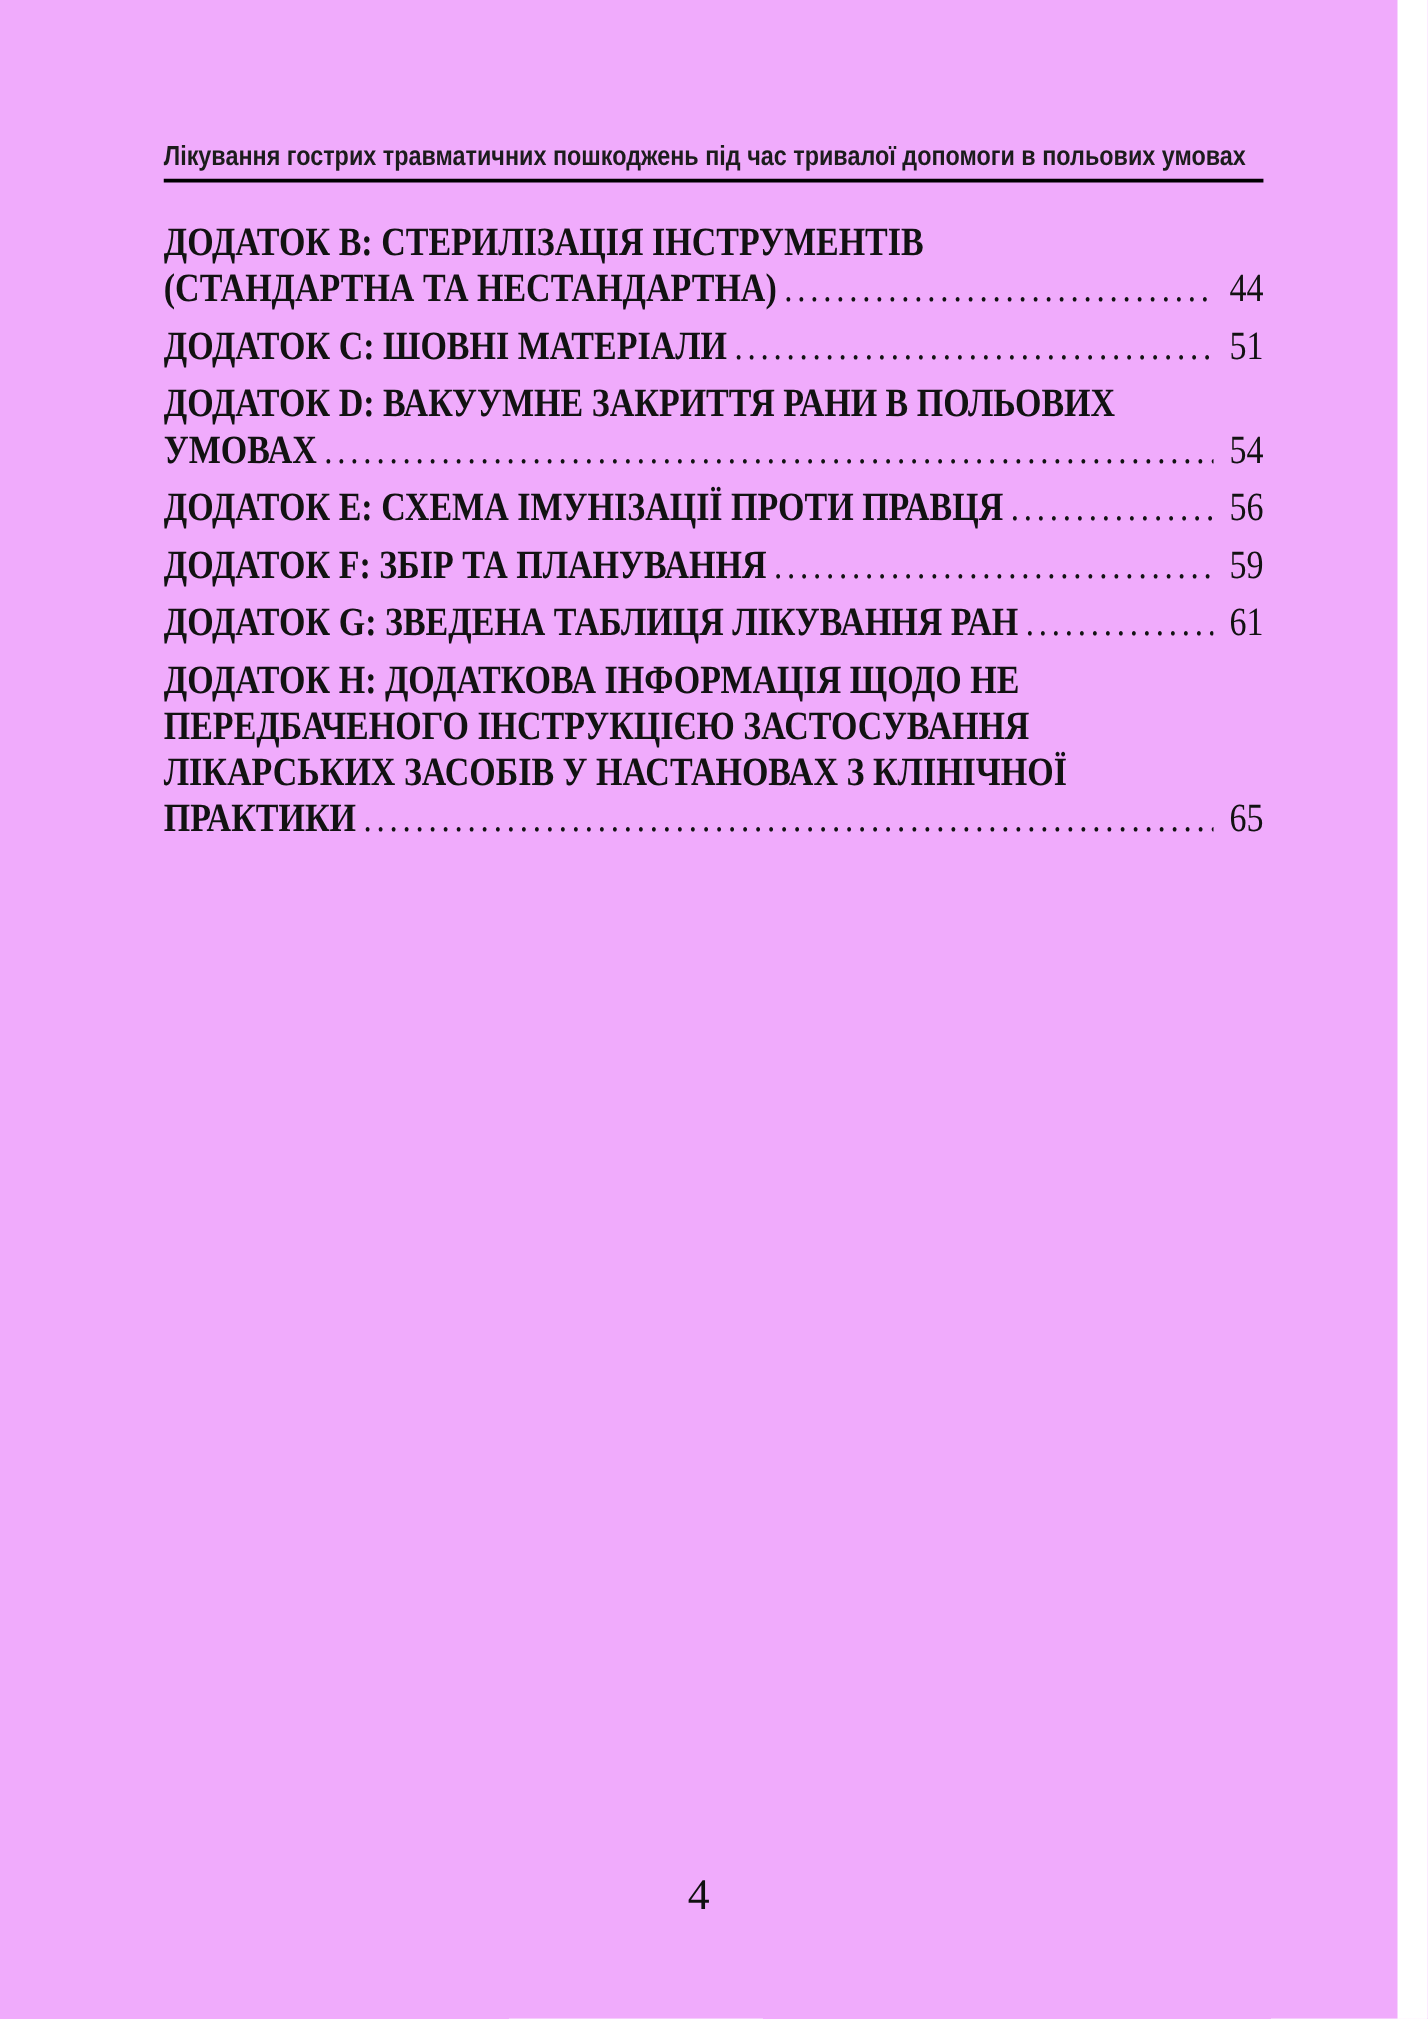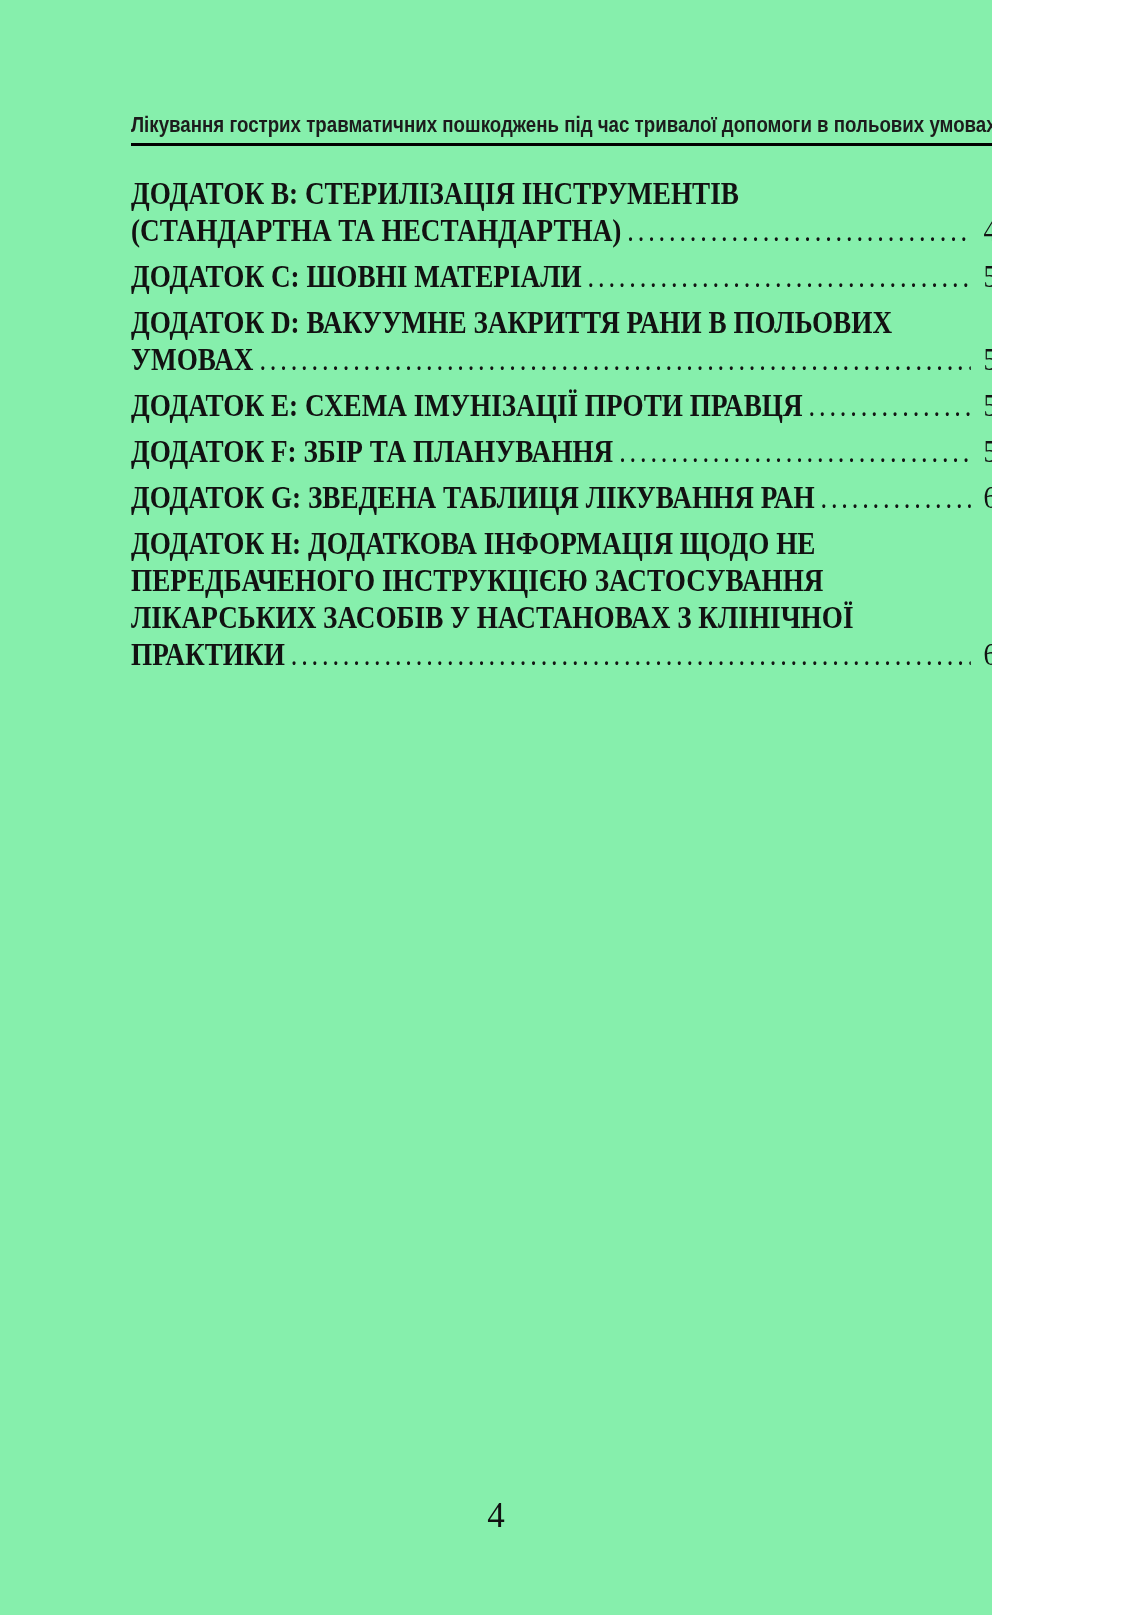--- a/index.html
+++ b/index.html
@@ -2,23 +2,23 @@
 <html><head>
 <meta charset="utf-8">
 <style>
   html, body {
     margin: 0;
     padding: 0;
     background: #ffffff;
   }
   .page {
     position: relative;
-    width: 992px;
+    width: 1118px;
     height: 1615px;
-    background: #86efac;
+    background: #f0abfc;
     overflow: hidden;
     font-family: "Liberation Serif", serif;
     color: #141414;
   }
   
   .content {
     position: absolute;
     left: 131px;
     top: 0;
     width: 1035px;

